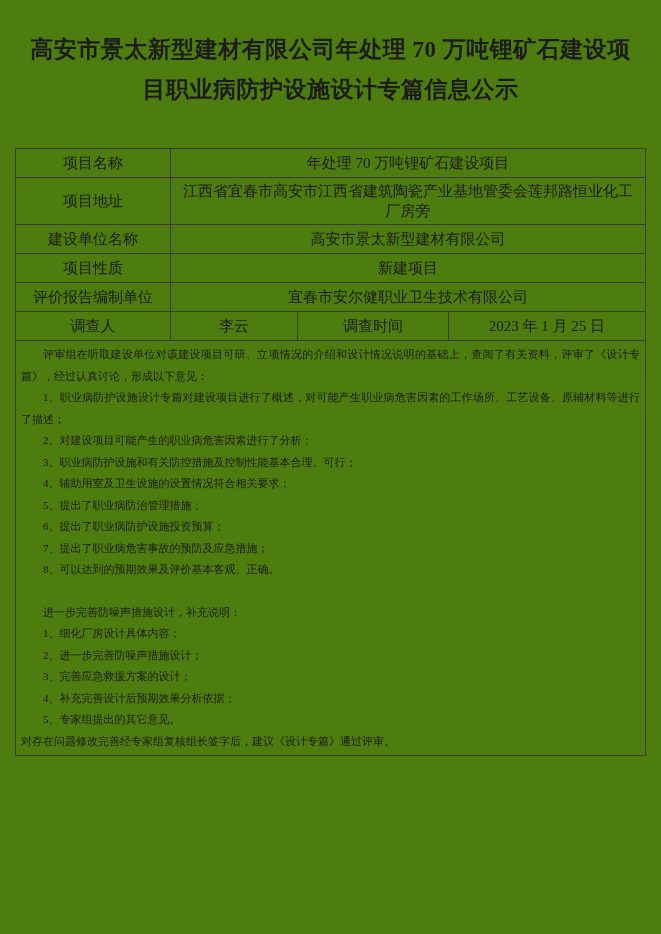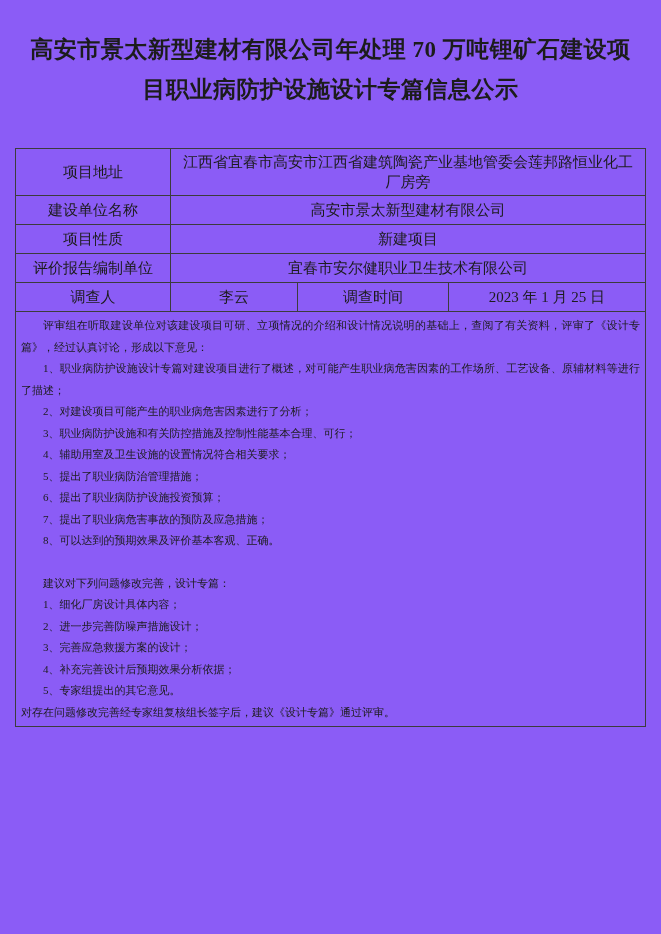--- a/index.html
+++ b/index.html
@@ -12,21 +12,21 @@
     height: 934px;
     font-family: "Liberation Serif", "DejaVu Serif", serif;
     color: #1c1c1c;
     overflow: hidden;
   }
   .page {
     box-sizing: border-box;
     width: 661px;
     height: 934px;
     padding: 30px 15px 0 15px;
-    background: #8b5cf6;
+    background: #4d7c0f;
   }
   .doc-title {
     font-size: 23px;
     font-weight: bold;
     text-align: center;
     line-height: 40px;
     margin: 0 6px 38px 6px;
     letter-spacing: 0.5px;
   }
   table.info-table {
@@ -75,20 +75,24 @@
 
   <table class="info-table">
     <colgroup>
       <col class="c1">
         <col class="c2">
         <col class="c3">
         <col class="c4">
     </colgroup>
     <tbody>
       <tr>
+        <td>项目名称</td>
+        <td colspan="3">年处理 70 万吨锂矿石建设项目</td>
+      </tr>
+      <tr>
         <td>项目地址</td>
         <td colspan="3">江西省宜春市高安市江西省建筑陶瓷产业基地管委会莲邦路恒业化工厂房旁</td>
       </tr>
       <tr>
         <td>建设单位名称</td>
         <td colspan="3">高安市景太新型建材有限公司</td>
       </tr>
       <tr>
         <td>项目性质</td>
         <td colspan="3">新建项目</td>
@@ -108,21 +112,21 @@
           <p>评审组在听取建设单位对该建设项目可研、立项情况的介绍和设计情况说明的基础上，查阅了有关资料，评审了《设计专篇》，经过认真讨论，形成以下意见：</p>
           <p>1、职业病防护设施设计专篇对建设项目进行了概述，对可能产生职业病危害因素的工作场所、工艺设备、原辅材料等进行了描述；</p>
           <p>2、对建设项目可能产生的职业病危害因素进行了分析；</p>
           <p>3、职业病防护设施和有关防控措施及控制性能基本合理、可行；</p>
           <p>4、辅助用室及卫生设施的设置情况符合相关要求；</p>
           <p>5、提出了职业病防治管理措施；</p>
           <p>6、提出了职业病防护设施投资预算；</p>
           <p>7、提出了职业病危害事故的预防及应急措施；</p>
           <p>8、可以达到的预期效果及评价基本客观、正确。</p>
           <div class="line-spacer"></div>
-          <p>建议对下列问题修改完善，设计专篇：</p>
+          <p>进一步完善防噪声措施设计，补充说明：</p>
           <p>1、细化厂房设计具体内容；</p>
           <p>2、进一步完善防噪声措施设计；</p>
           <p>3、完善应急救援方案的设计；</p>
           <p>4、补充完善设计后预期效果分析依据；</p>
           <p>5、专家组提出的其它意见。</p>
           <p class="no-indent">对存在问题修改完善经专家组复核组长签字后，建议《设计专篇》通过评审。</p>
         </td>
       </tr>
     </tbody>
   </table>

